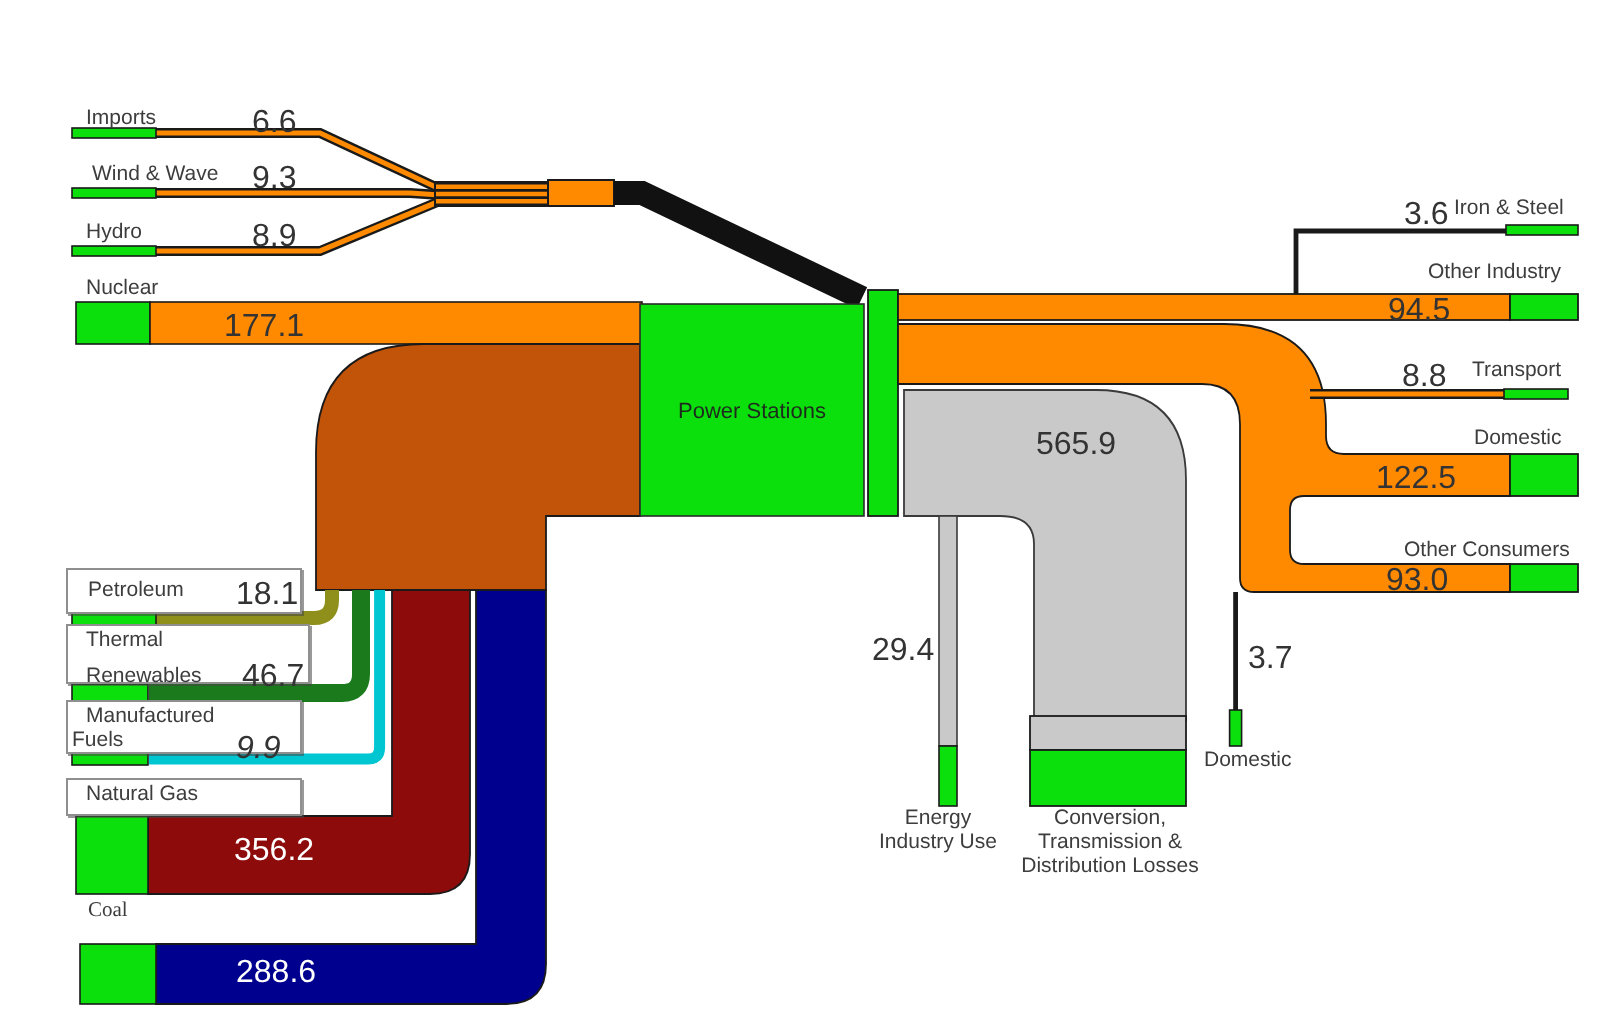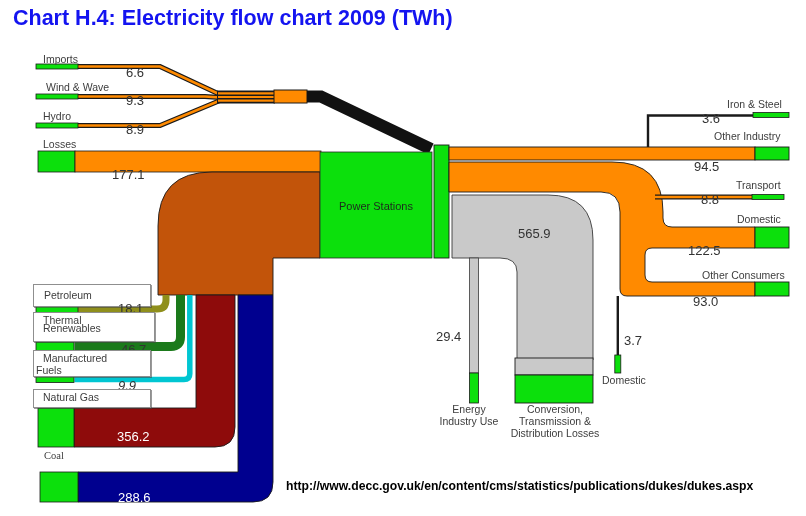--- a/index.html
+++ b/index.html
@@ -1,20 +1,20 @@
 <!DOCTYPE html>
 <html><head>
 <meta charset="utf-8">
 <style>
   html,body{margin:0;padding:0;background:#fff;}
   .stage{position:relative;width:806px;height:516px;background:#fff;overflow:hidden;
          font-family:"Liberation Sans",sans-serif;}
   .stage svg{position:absolute;left:0;top:0;}
   .lbl{position:absolute;font-size:10.5px;color:#3d3d3d;white-space:nowrap;line-height:12px;}
-  .val{position:absolute;font-size:13px;color:#333;white-space:nowrap;margin-top:12px;}
+  .val{position:absolute;font-size:16px;color:#333;white-space:nowrap;}
   .wv{color:#fff;}
   .box{position:absolute;background:#fff;border:1px solid #8f8f8f;box-shadow:1px 1px 0 rgba(70,70,70,.55);}
   .title{position:absolute;left:13px;top:6px;font-size:21.5px;font-weight:bold;color:#1414f0;}
   .url{position:absolute;left:286px;top:479px;font-size:12.2px;font-weight:bold;color:#000;}
   .ps{position:absolute;left:320px;top:200px;width:112px;text-align:center;font-size:11px;color:#1d2a1d;}
   .ctr{text-align:center;}
 </style>
 </head>
 <body>
 
@@ -78,30 +78,28 @@
   <path d="M 655,197 H 752" stroke="#1a1a1a" stroke-width="5"></path>
   <path d="M 655,197 H 752" stroke="#ff8a00" stroke-width="2.6"></path>
   <rect x="752" y="194.5" width="32" height="5" fill="#0ce00c" stroke="#1a1a1a" stroke-width="0.8"></rect>
   <rect x="755" y="227" width="34" height="21" fill="#0ce00c" stroke="#1a1a1a" stroke-width="0.9"></rect>
   <rect x="755" y="282" width="34" height="14" fill="#0ce00c" stroke="#1a1a1a" stroke-width="0.9"></rect>
 
   <rect x="616.6" y="296" width="2.4" height="59" fill="#1a1a1a"></rect>
   <rect x="614.8" y="355" width="6" height="18" fill="#0ce00c" stroke="#1a1a1a" stroke-width="0.8"></rect>
 </svg>
 
-<div class="title">Chart H.4: Electricity flow chart 2009 (TWh)</div>
-<div class="url">http://www.decc.gov.uk/en/content/cms/statistics/publications/dukes/dukes.aspx</div>
 
 <div class="lbl" style="left:43px;top:53px;">Imports</div>
 <div class="val" style="left:126px;top:53px;">6.6</div>
 <div class="lbl" style="left:46px;top:81px;">Wind &amp; Wave</div>
 <div class="val" style="left:126px;top:81px;">9.3</div>
 <div class="lbl" style="left:43px;top:110px;">Hydro</div>
 <div class="val" style="left:126px;top:110px;">8.9</div>
-<div class="lbl" style="left:43px;top:138px;">Losses</div>
+<div class="lbl" style="left:43px;top:138px;">Nuclear</div>
 <div class="val" style="left:112px;top:155px;">177.1</div>
 
 <div class="ps">Power Stations</div>
 <div class="val" style="left:518px;top:214px;">565.9</div>
 <div class="val" style="left:436px;top:317px;">29.4</div>
 <div class="val" style="left:624px;top:321px;">3.7</div>
 
 <div class="val" style="left:702px;top:99px;">3.6</div>
 <div class="lbl" style="left:727px;top:98px;">Iron &amp; Steel</div>
 <div class="lbl" style="left:714px;top:130px;">Other Industry</div>
@@ -123,21 +121,21 @@
   <div>Transmission &amp;</div>
   <div>Distribution Losses</div>
 </div>
 
 <div class="box" style="left:33px;top:284px;width:116px;height:21px;"></div>
 <div class="lbl" style="left:44px;top:289px;">Petroleum</div>
 <div class="val" style="left:118px;top:289px;">18.1</div>
 
 <div class="box" style="left:33px;top:312px;width:120px;height:28px;"></div>
 <div class="lbl" style="left:43px;top:314px;">Thermal</div>
-<div class="lbl" style="left:43px;top:322px;">Renewables</div>
+<div class="lbl" style="left:43px;top:332px;">Renewables</div>
 <div class="val" style="left:121px;top:330px;">46.7</div>
 
 <div class="box" style="left:33px;top:350px;width:116px;height:25px;"></div>
 <div class="lbl" style="left:43px;top:352px;">Manufactured</div>
 <div class="lbl" style="left:36px;top:364px;">Fuels</div>
 <div class="val" style="left:118px;top:366px;font-style:italic;">9.9</div>
 
 <div class="box" style="left:33px;top:389px;width:116px;height:17px;"></div>
 <div class="lbl" style="left:43px;top:391px;">Natural Gas</div>
 <div class="val wv" style="left:117px;top:417px;">356.2</div>

